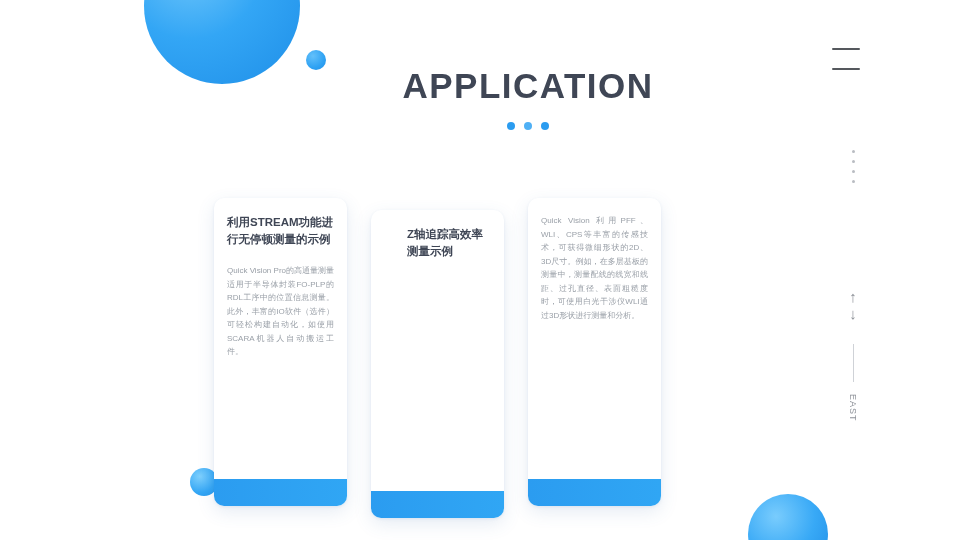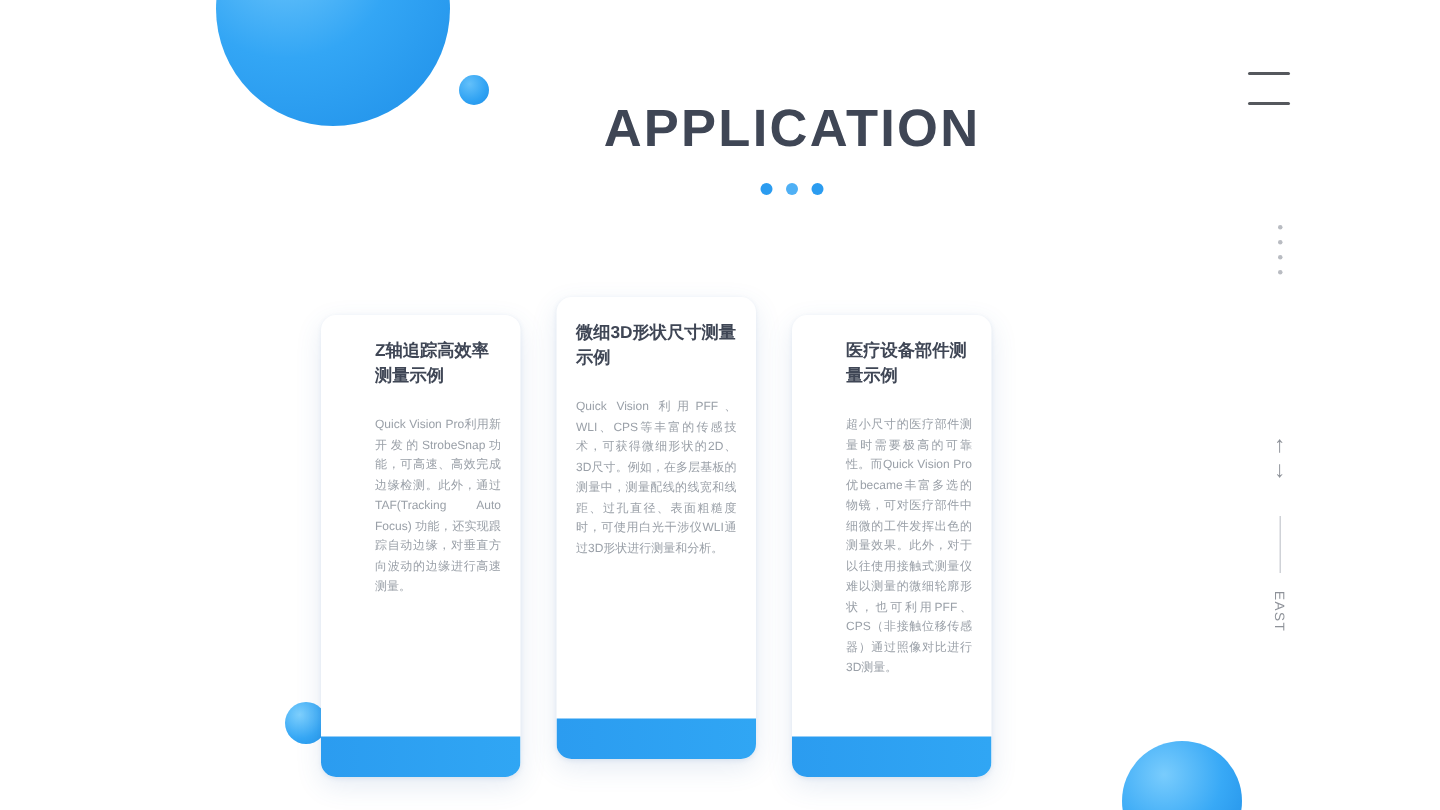--- a/index.html
+++ b/index.html
@@ -192,33 +192,31 @@
     <div class="rail-arrows">
       <span>↑</span>
       <span>↓</span>
     </div>
     <div class="rail-line"></div>
     <div class="rail-label">EAST</div>
   </div>
 
   <div class="cards">
 
+    <div class="card">
+      <p class="c-title">利用STREAM功能进行无停顿测量的示例</p>
+      <p class="c-body">Quick Vision Pro的高通量测量适用于半导体封装FO-PLP的RDL工序中的位置信息测量。此外，丰富的IO软件（选件）可轻松构建自动化，如使用SCARA机器人自动搬运工件。</p>
+      <div class="c-bar"></div>
+    </div>
 
     <div class="card offset">
       <p class="c-title">Z轴追踪高效率测量示例</p>
-      <p class="c-body">Quick Vision Pro利用新开发的StrobeSnap功能，可高速、高效完成边缘检测。此外，通过TAF(Tracking Auto Focus) 功能，还实现跟踪自动边缘，对垂直方向波动的边缘进行高速测量。</p>
       <div class="c-bar"></div>
     </div>
 
     <div class="card">
-      <p class="c-title">微细3D形状尺寸测量示例</p>
       <p class="c-body">Quick Vision 利用PFF、WLI、CPS等丰富的传感技术，可获得微细形状的2D、3D尺寸。例如，在多层基板的测量中，测量配线的线宽和线距、过孔直径、表面粗糙度时，可使用白光干涉仪WLI通过3D形状进行测量和分析。</p>
       <div class="c-bar"></div>
     </div>
 
-    <div class="card offset">
-      <p class="c-title">医疗设备部件测量示例</p>
-      <p class="c-body">超小尺寸的医疗部件测量时需要极高的可靠性。而Quick Vision Pro优became丰富多选的物镜，可对医疗部件中细微的工件发挥出色的测量效果。此外，对于以往使用接触式测量仪难以测量的微细轮廓形状，也可利用PFF、CPS（非接触位移传感器）通过照像对比进行3D测量。</p>
-      <div class="c-bar"></div>
-    </div>
 
   </div>
 </div>
 
 </body></html>

